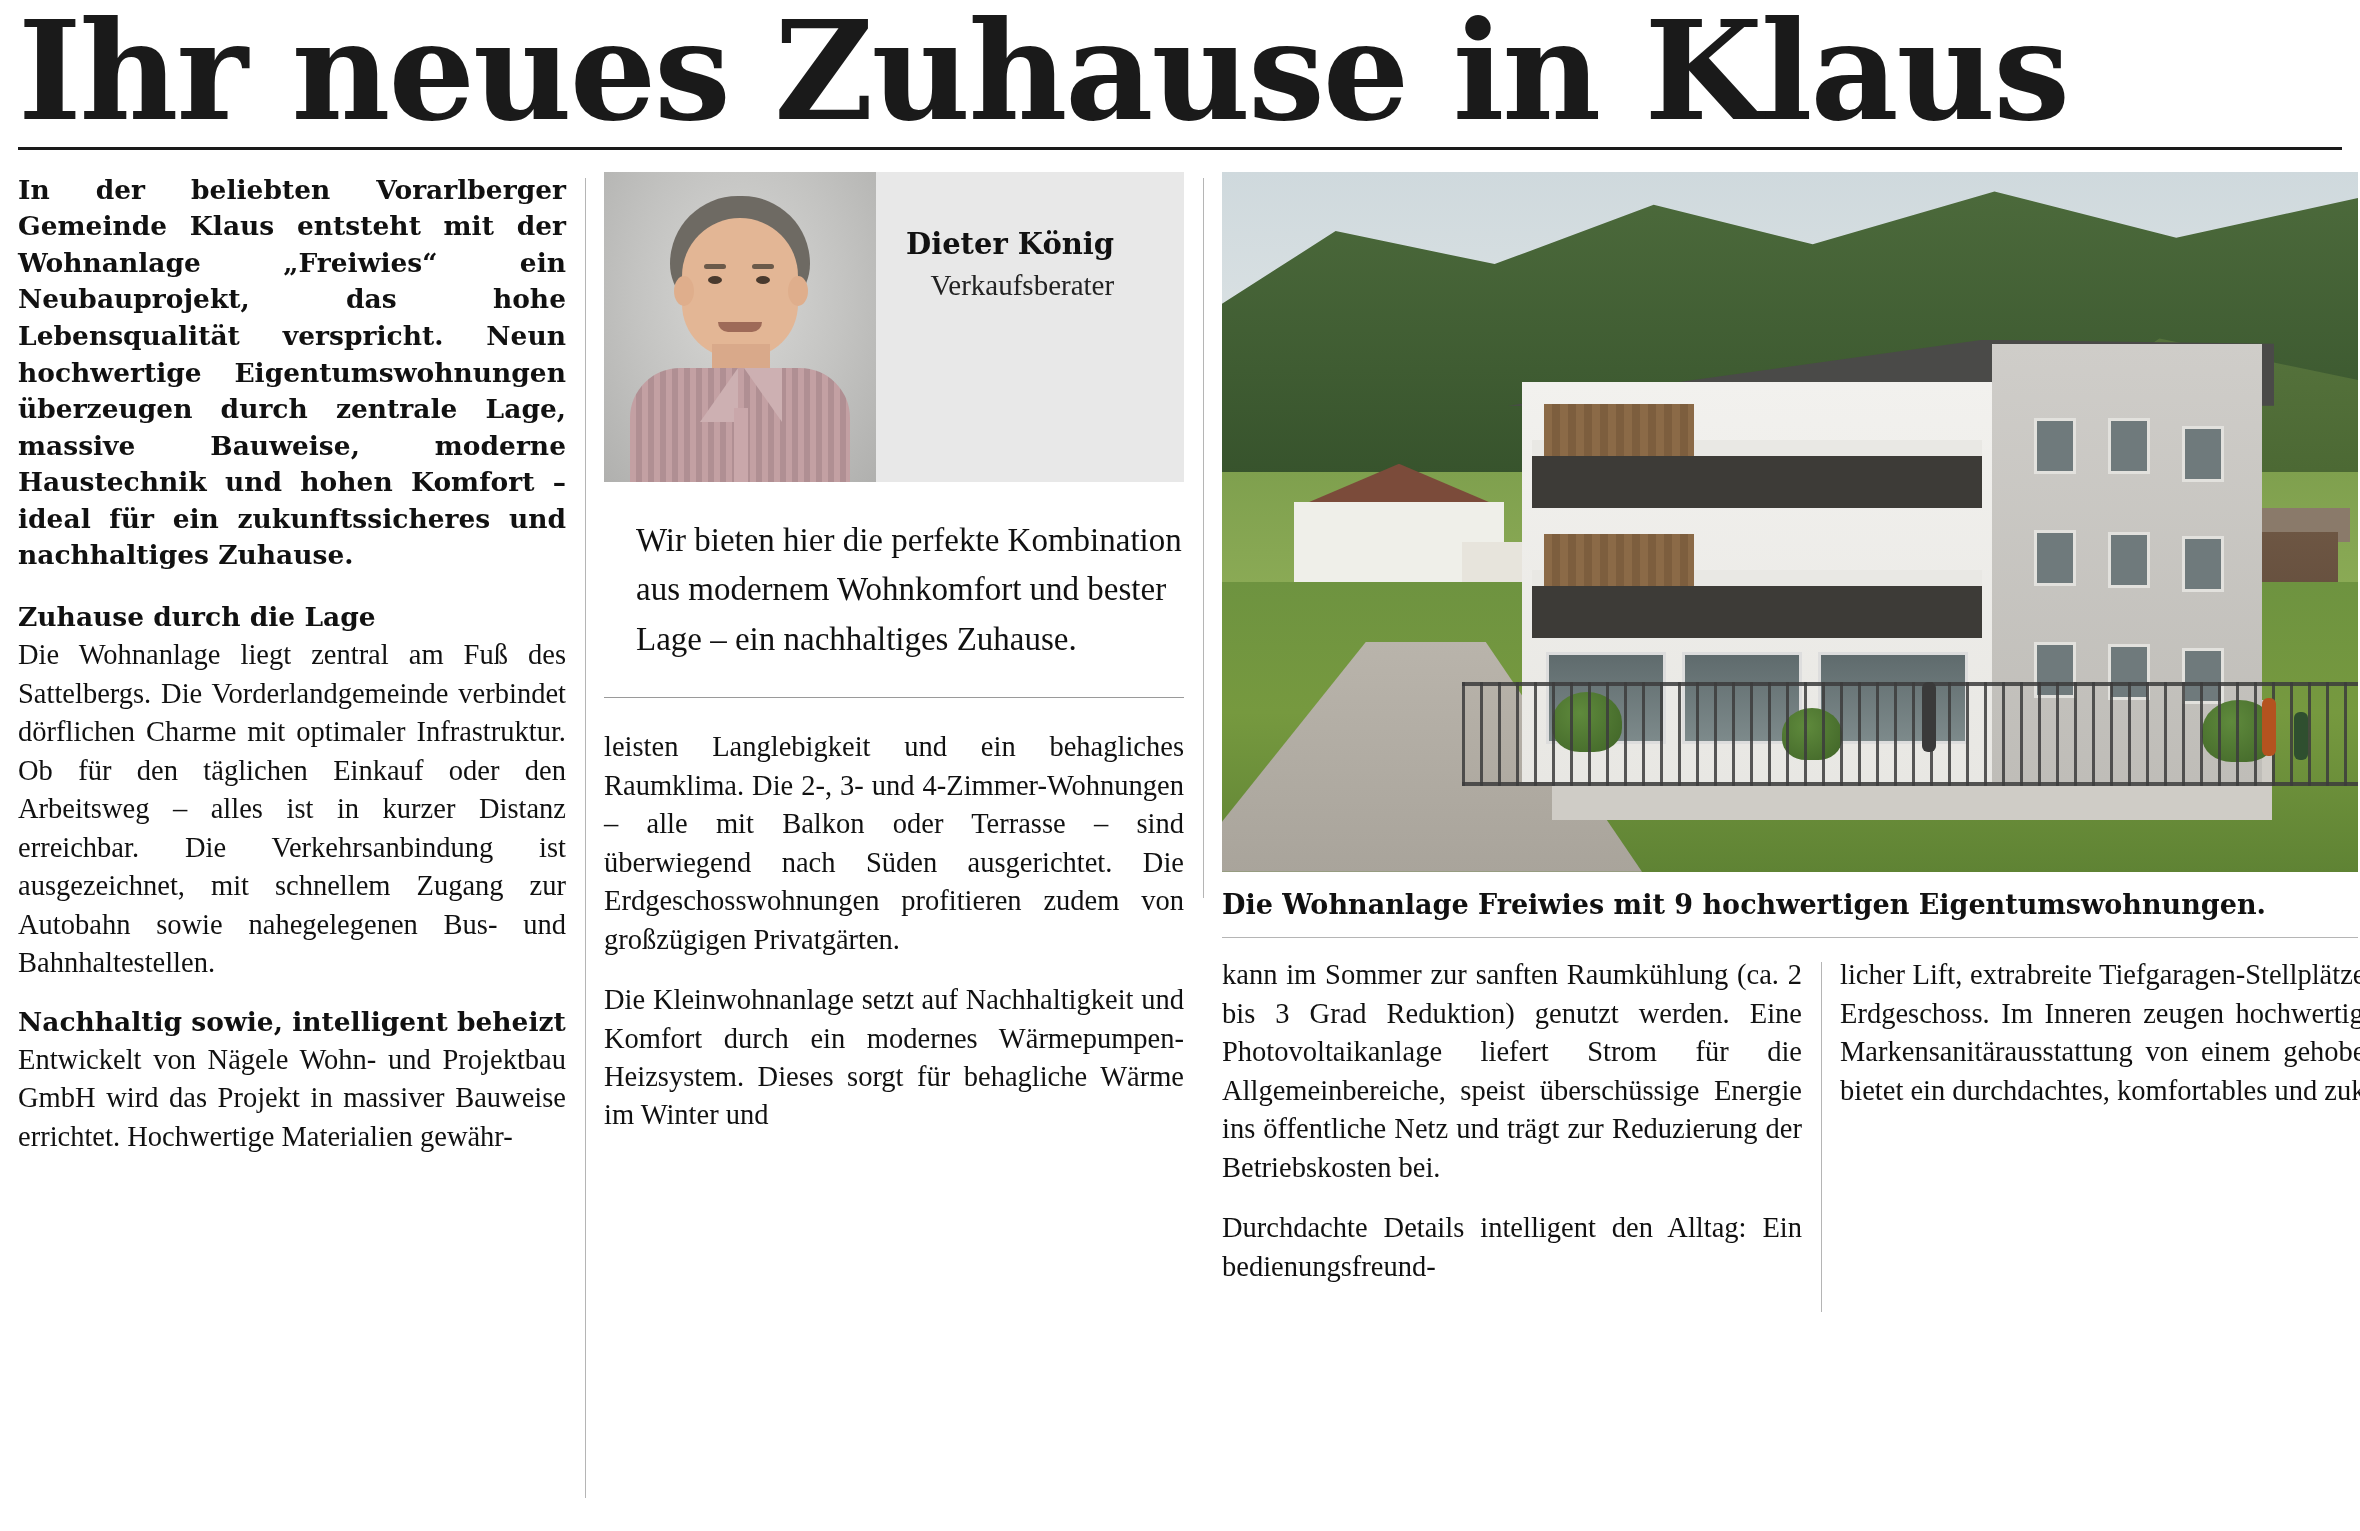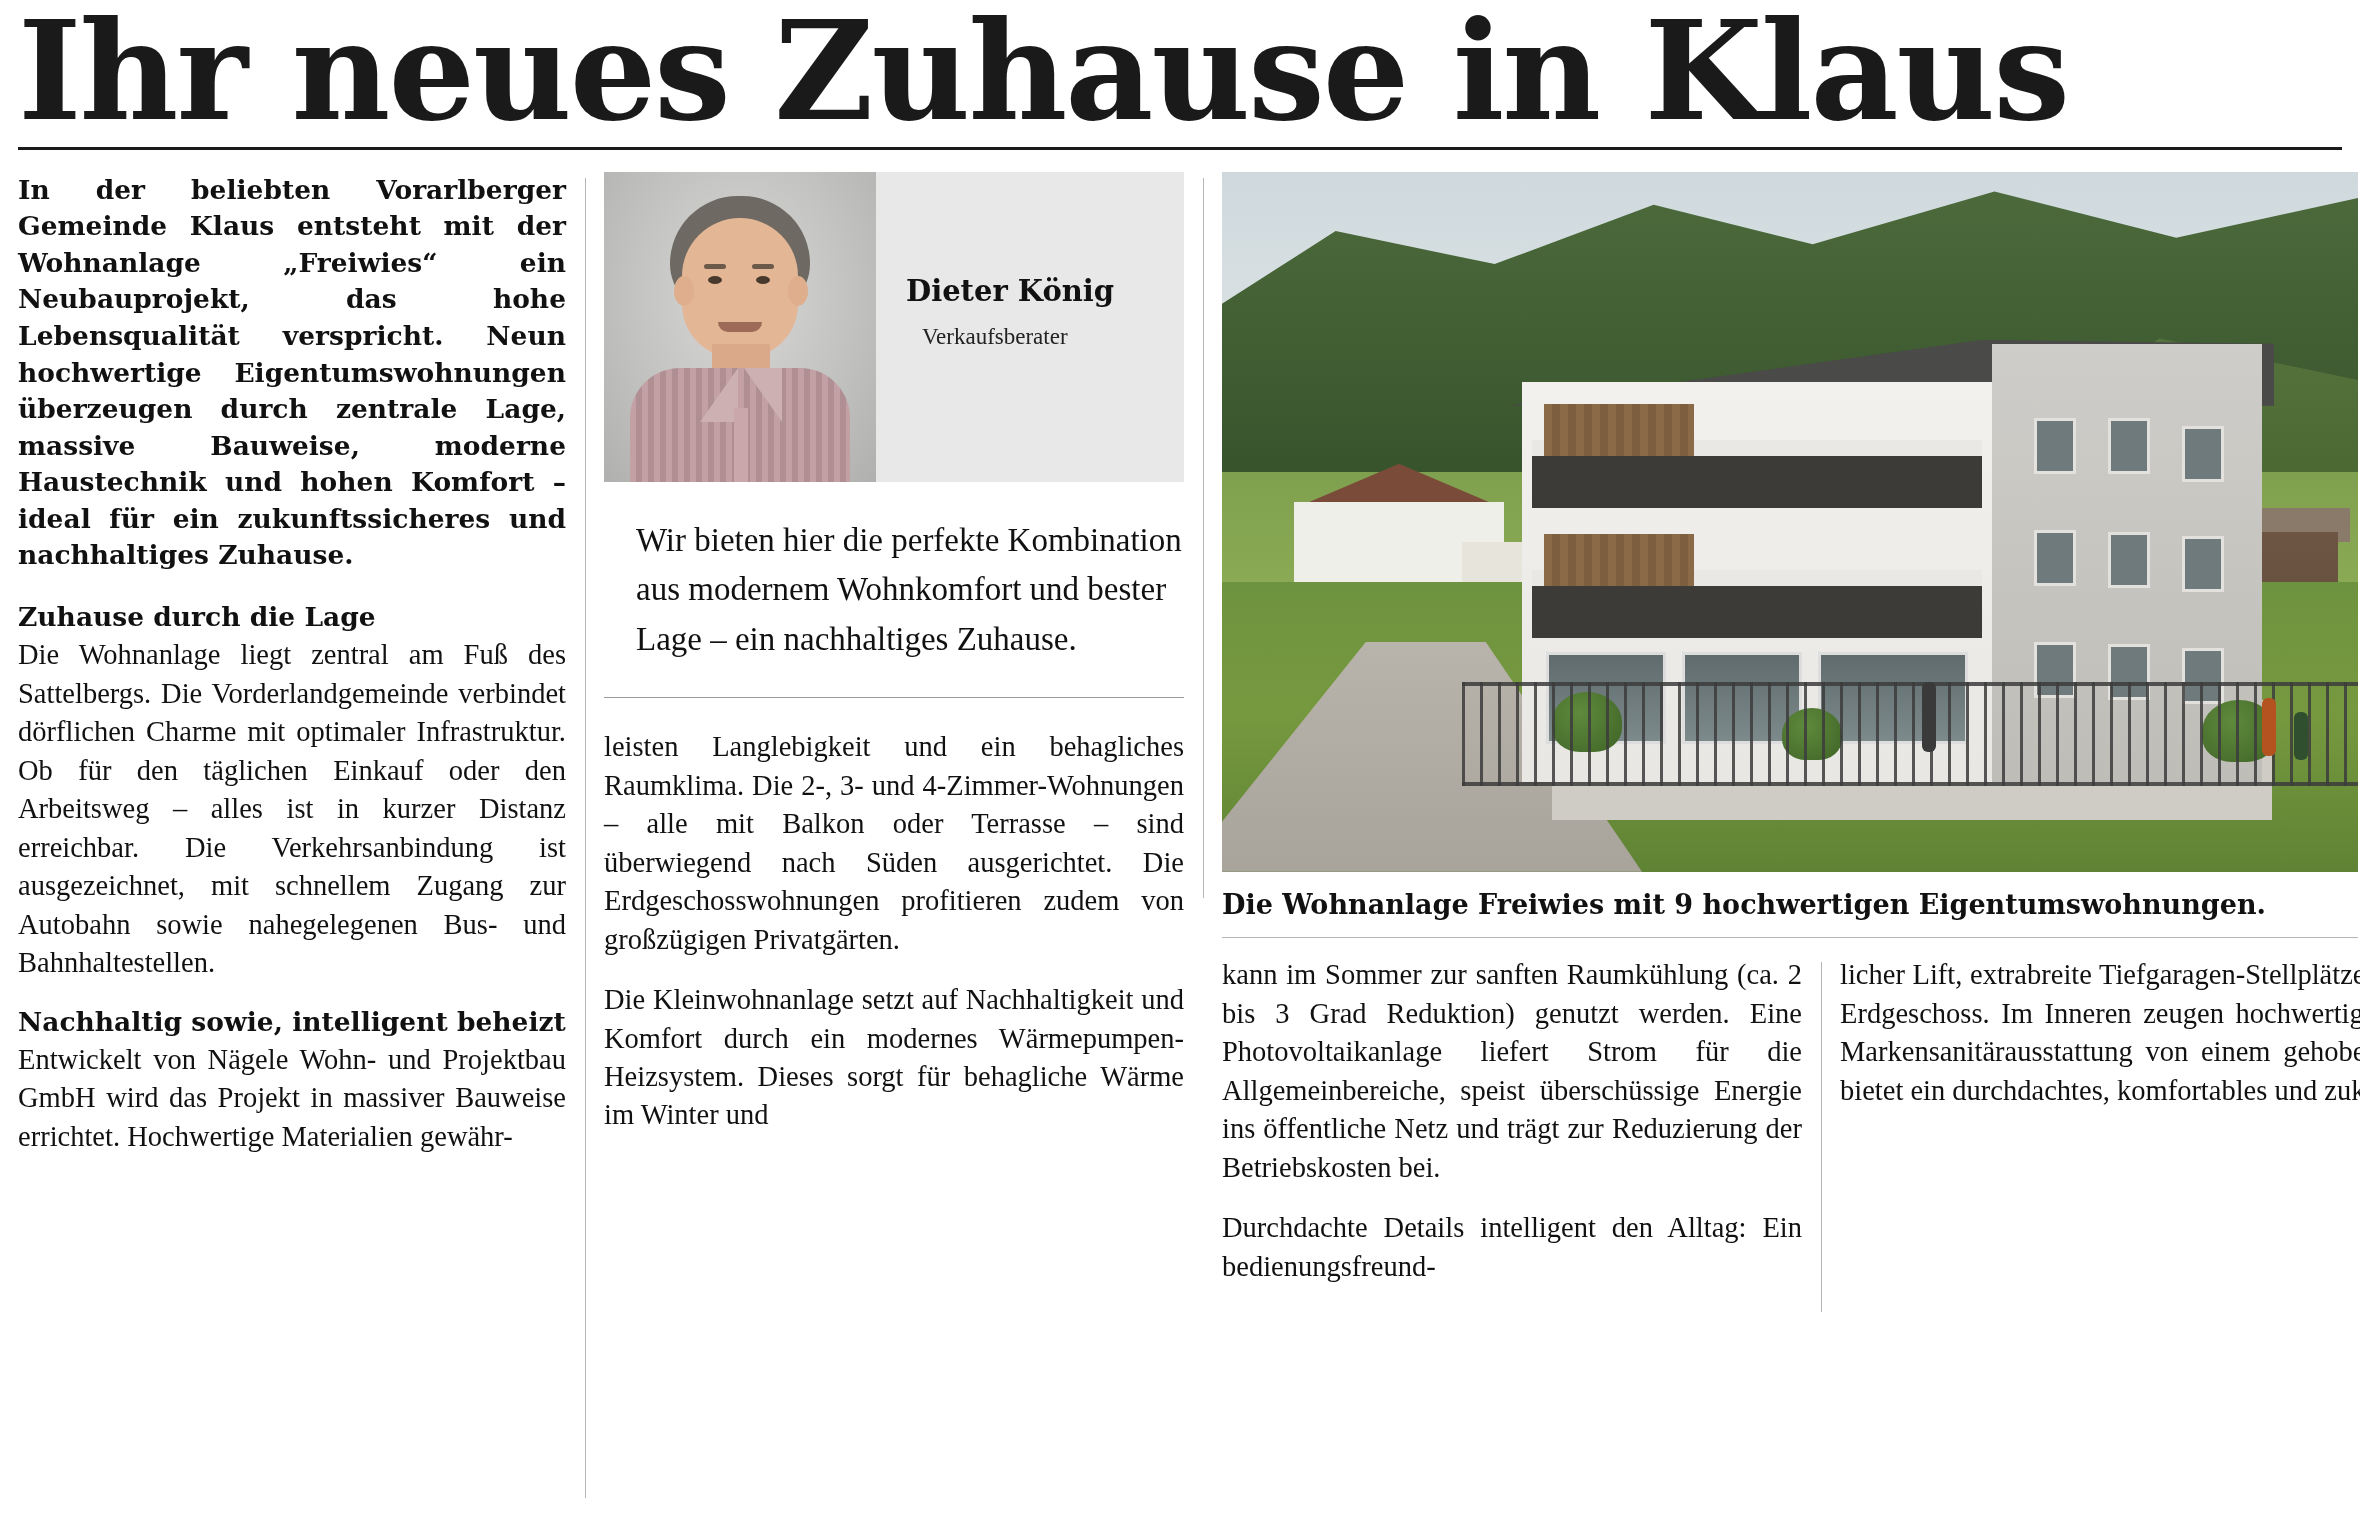--- a/index.html
+++ b/index.html
@@ -173,34 +173,35 @@
     left: 140px;
     border-width: 0 38px 54px 0;
     border-color: transparent #cdb0b2 transparent transparent;
   }
   .p-placket {
     position: absolute; left: 130px; top: 236px;
     width: 14px; height: 80px; background: #c9a7aa;
   }
 
   .portrait-meta {
-    padding: 102px 0 0 30px;
+    padding: 55px 0 0 30px;
+    text-align: right;
   }
   .p-name {
     font-family: "DejaVu Serif", serif;
     font-weight: 700;
     font-size: 29px;
     color: #111;
     margin: 0 0 8px 0;
   }
   .p-role {
     font-family: "Liberation Serif", serif;
-    font-size: 23px;
+    font-size: 29px;
     color: #222;
-    margin: 16px;
+    margin: 0;
   }
 
   .quote {
     font-family: "Liberation Serif", serif;
     font-size: 33px;
     line-height: 1.5;
     color: #111;
     margin: 34px 0 33px 32px;
   }
   .quote-rule {

